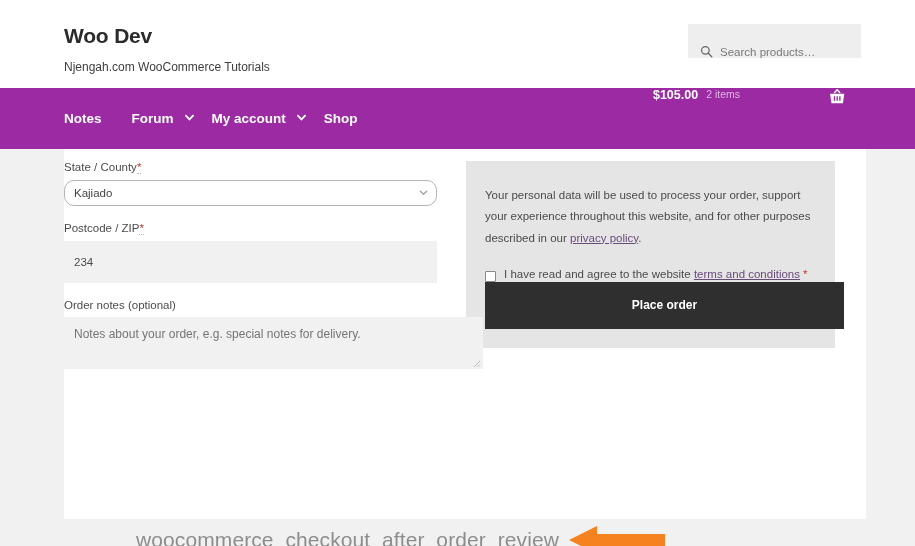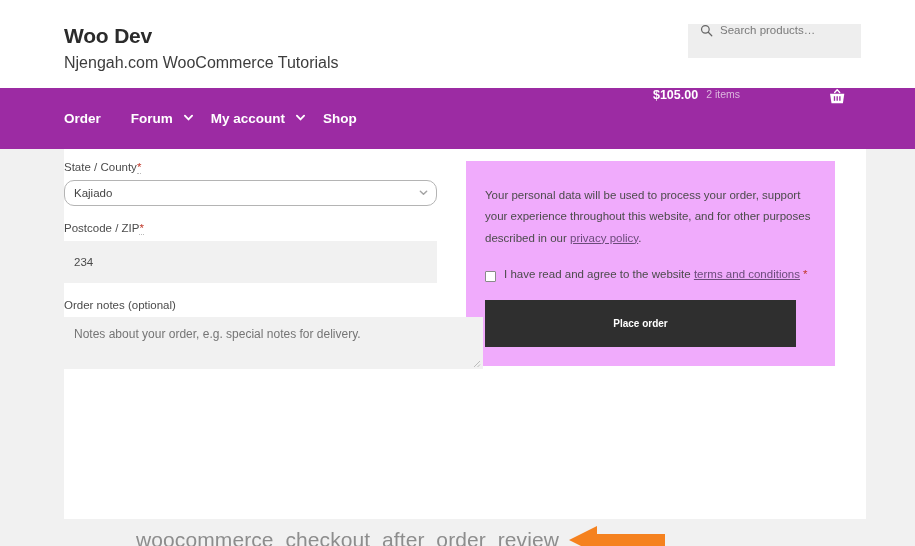--- a/index.html
+++ b/index.html
@@ -28,34 +28,34 @@
   }
   .site-title {
     font-size: 21px;
     font-weight: bold;
     color: #2b2b2b;
     letter-spacing: -0.2px;
     line-height: 1.1;
     margin: 0;
   }
   .site-tagline {
-    font-size: 16px;
+    font-size: 12px;
     color: #3d3d3d;
-    margin-top: 6px;
+    margin-top: 13px;
     line-height: 1.2;
   }
   .search-box {
     position: absolute;
     right: 54px;
     top: 24px;
     width: 173px;
     height: 34px;
     background: #eeeeee;
     display: flex;
-    align-items: flex-start;
+    align-items: flex-end;
     padding-left: 12px;
     box-sizing: border-box;
   }
   .search-icon {
     width: 13px;
     height: 13px;
     flex: 0 0 auto;
     margin-right: 7px;
     display: block;
   }
@@ -215,21 +215,21 @@
     position: absolute;
     right: 2px;
     bottom: 1px;
     width: 10px;
     height: 10px;
     opacity: 0.6;
   }
 
   
   .review-box {
-    background: #f0abfc;
+    background: #e5e5e5;
     width: 369px;
     padding: 24px 19px 19px 19px;
     box-sizing: border-box;
   }
   .privacy-text {
     font-size: 11.5px;
     color: #4b4b4b;
     line-height: 1.85;
     margin: 0;
   }
@@ -253,26 +253,25 @@
     margin-top: 3px;
     flex: 0 0 auto;
     border-radius: 1px;
   }
   .terms-link {
     color: #6b4b7a;
     text-decoration: underline;
   }
   .terms-req { color: #c0392b; margin-left: 3px; }
   .place-order-btn {
-    margin-top: 18px;
-    width: 311px;
+    width: 359px;
     height: 47px;
     background: #2f2f2f;
     color: #ffffff;
-    font-size: 10px;
+    font-size: 12px;
     font-weight: bold;
     display: flex;
     align-items: center;
     justify-content: center;
     border: 0;
     cursor: pointer;
     font-family: "Liberation Sans", sans-serif;
   }
 
   
@@ -311,21 +310,21 @@
       <circle cx="6.6" cy="6.6" r="4.7" fill="none" stroke="#666666" stroke-width="1.5"></circle>
       <line x1="10.2" y1="10.2" x2="14.5" y2="14.5" stroke="#666666" stroke-width="1.5" stroke-linecap="round"></line>
     </svg>
     <input class="search-input" type="text" placeholder="Search products…" style="">
   </div>
 </header>
 
 <nav class="main-nav">
   <ul class="nav-links">
     <li class="nav-item">
-      <span>Order</span>
+      <span>Notes</span>
     </li>
     <li class="nav-item has-sub">
       <span>Forum</span>
       <svg class="chevron" viewBox="0 0 10 10">
         <path d="M1 3 L5 7.2 L9 3" fill="none" stroke="#ffffff" stroke-width="2" stroke-linecap="round" stroke-linejoin="round"></path>
       </svg>
     </li>
     <li class="nav-item has-sub">
       <span>My account</span>
       <svg class="chevron" viewBox="0 0 10 10">

